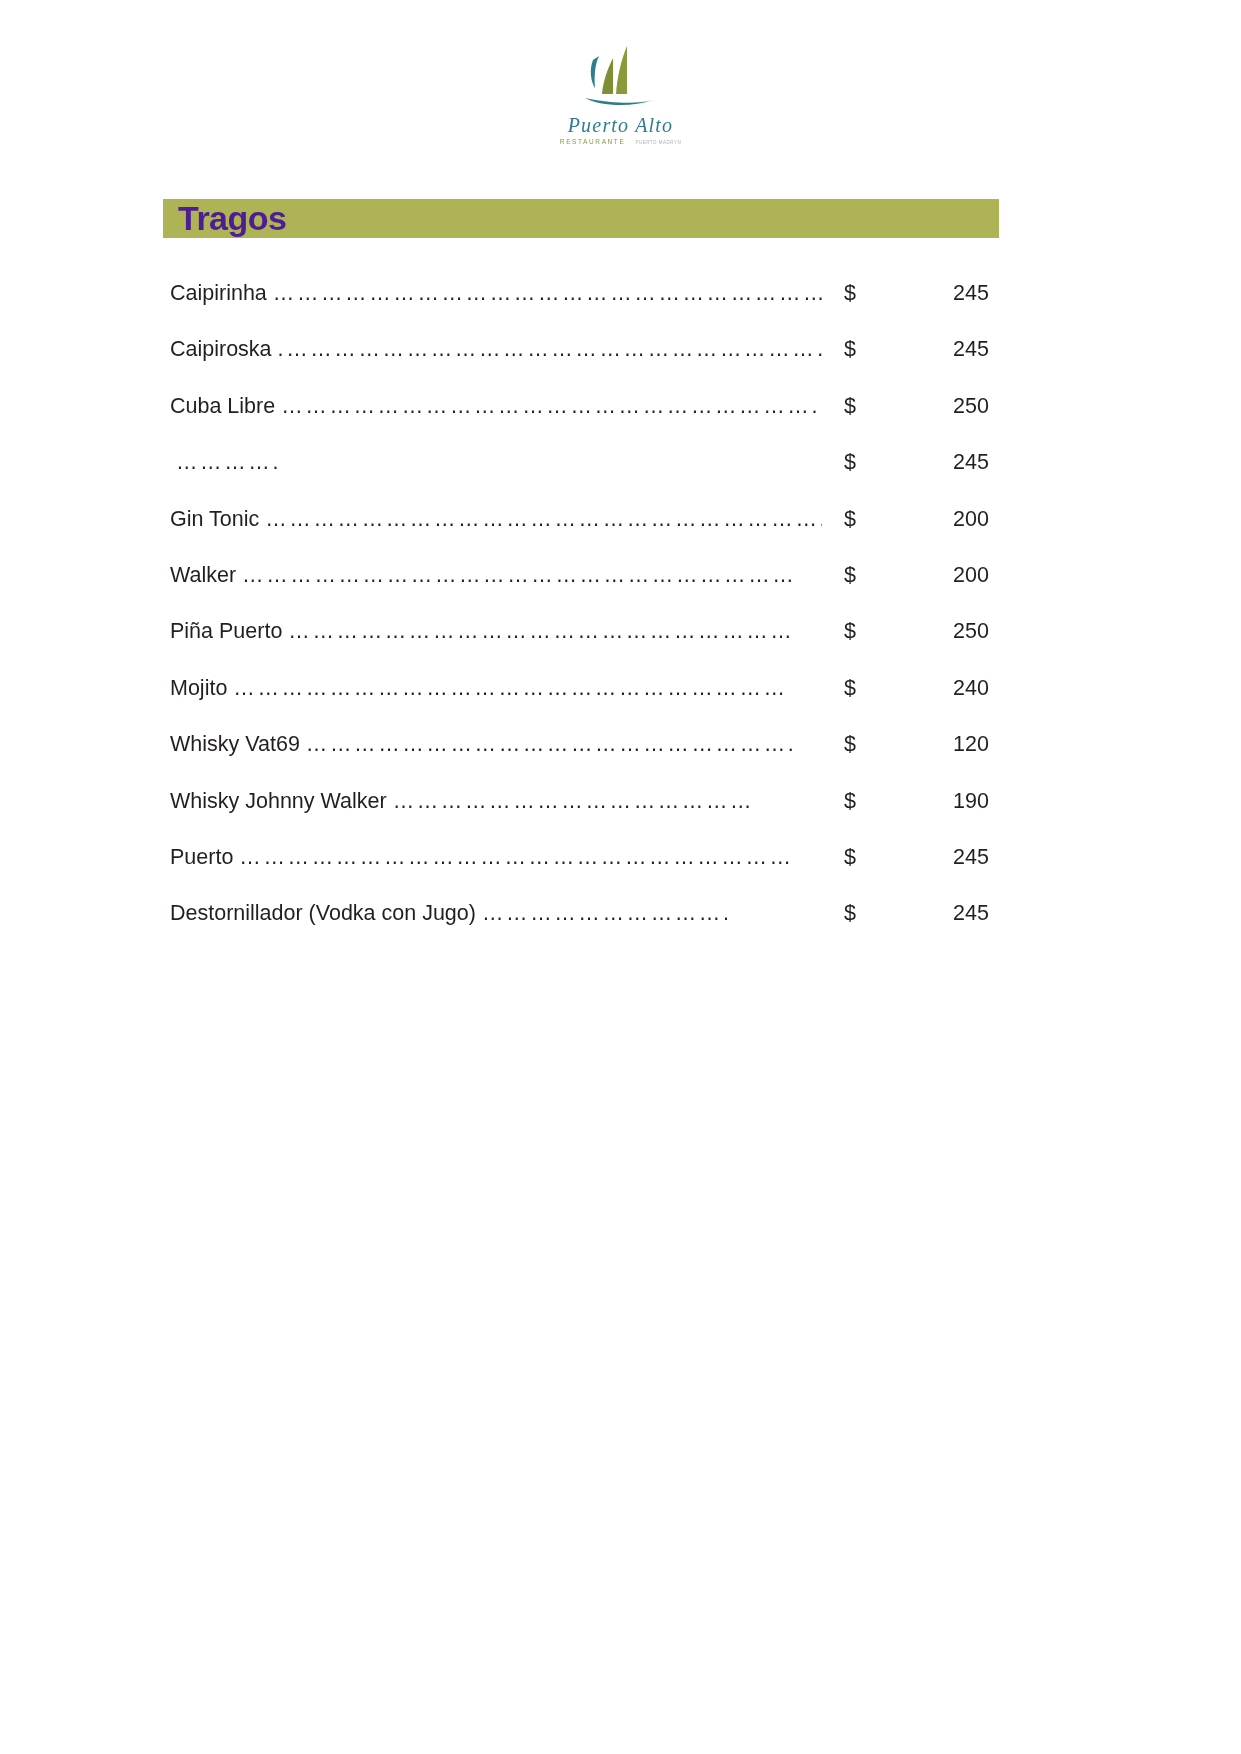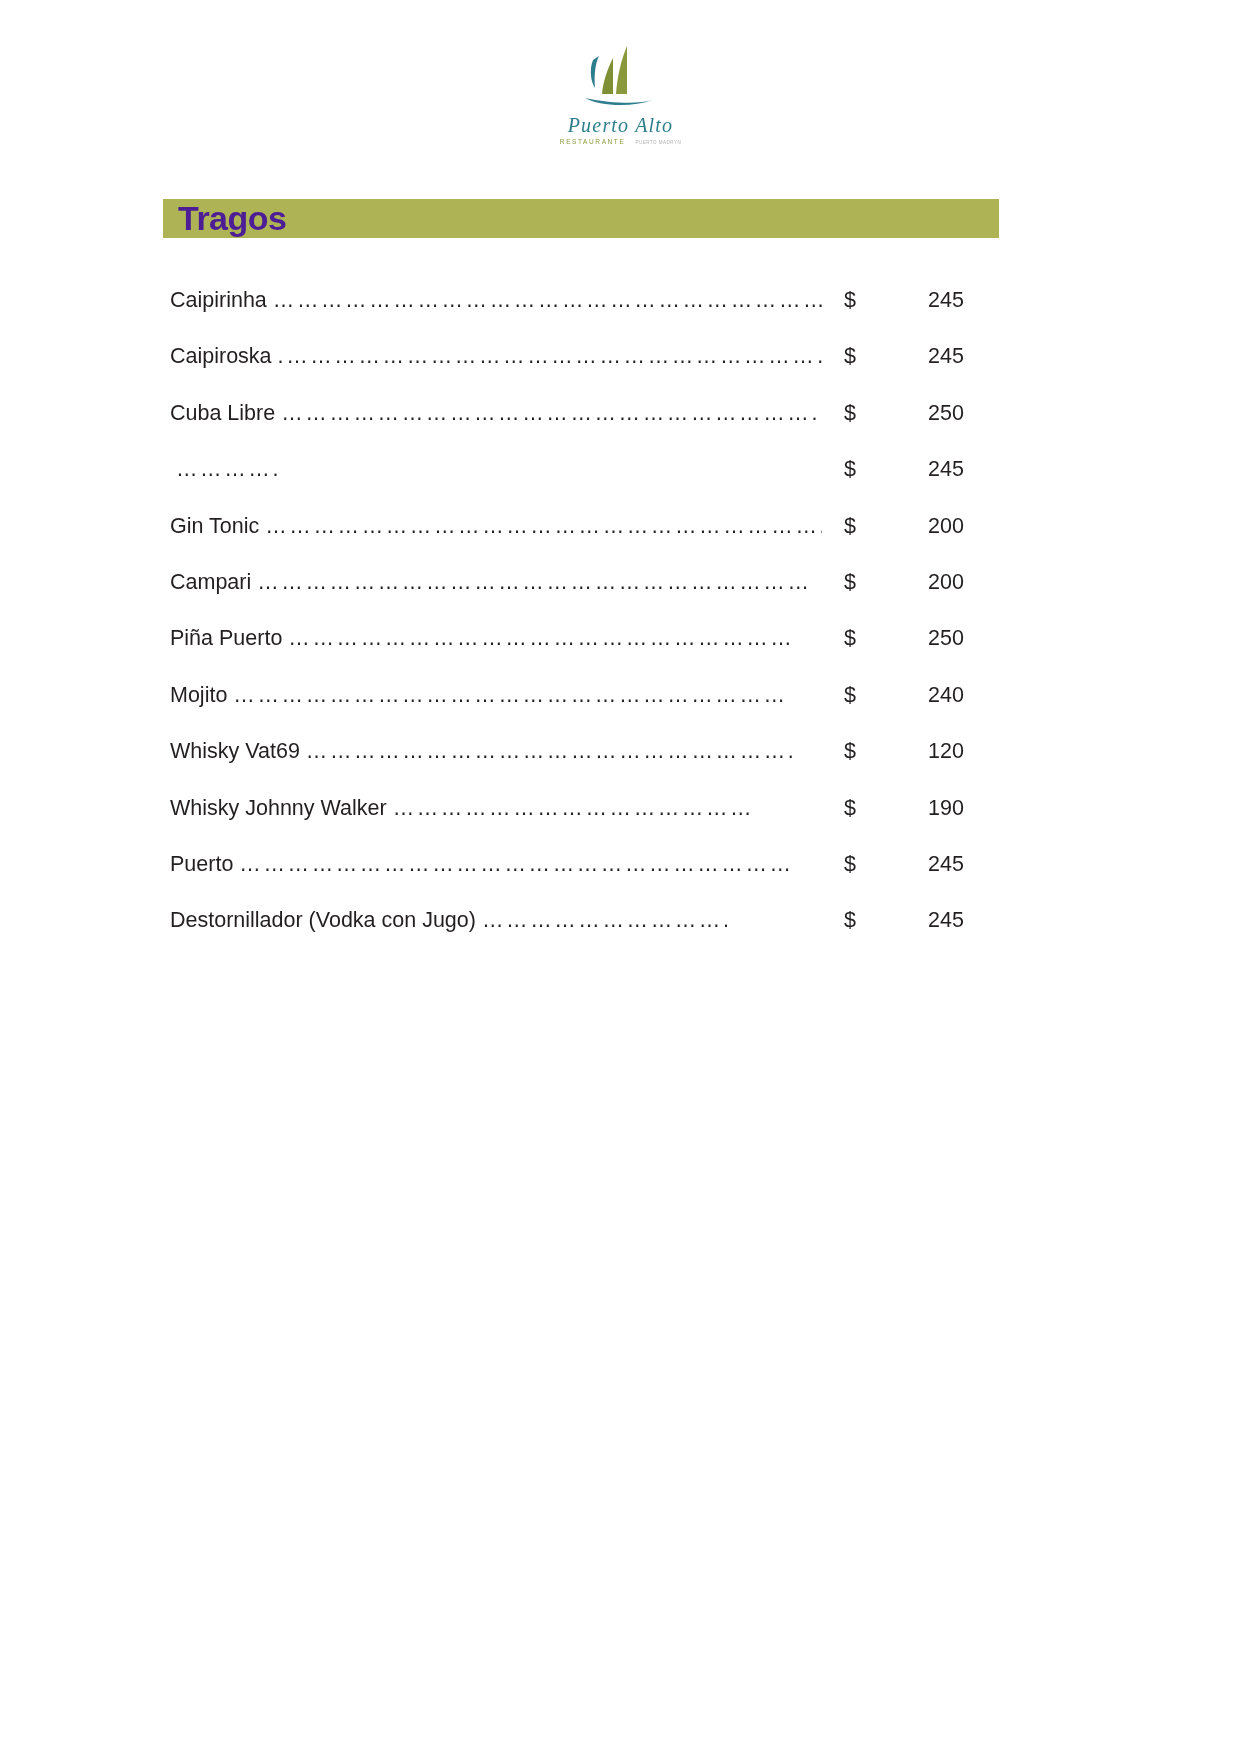--- a/index.html
+++ b/index.html
@@ -78,21 +78,21 @@
     font-size: 34px;
     font-weight: bold;
     color: #4c1d95;
     line-height: 40px;
     letter-spacing: -0.5px;
   }
 
   
   .menu {
     position: absolute;
-    top: 288px;
+    top: 281px;
     left: 170px;
     width: 844px;
   }
   .menu-row {
     display: flex;
     align-items: baseline;
     height: 56.4px;
     font-size: 21.5px;
     color: #231f20;
     white-space: nowrap;
@@ -111,21 +111,21 @@
     padding-right: 4px;
   }
   .currency {
     flex: 0 0 84px;
     text-align: left;
     padding-left: 22px;
     font-size: 21.5px;
   }
   .price {
     flex: 0 0 86px;
-    text-align: left;
+    text-align: center;
     font-size: 21.5px;
   }
 </style>
 </head>
 <body>
 
 <div class="page">
 
   <div class="logo-block">
     <div class="logo-mark">
@@ -176,21 +176,21 @@
     </div>
 
     <div class="menu-row">
       <span class="item-name">Gin Tonic</span>
       <span class="leader">…………………………………………………………….</span>
       <span class="currency">$</span>
       <span class="price">200</span>
     </div>
 
     <div class="menu-row">
-      <span class="item-name">Campari</span>
+      <span class="item-name">Walker</span>
       <span class="leader">……………………………………………………………</span>
       <span class="currency">$</span>
       <span class="price">200</span>
     </div>
 
     <div class="menu-row">
       <span class="item-name">Piña Puerto</span>
       <span class="leader">………………………………………………………</span>
       <span class="currency">$</span>
       <span class="price">250</span>

